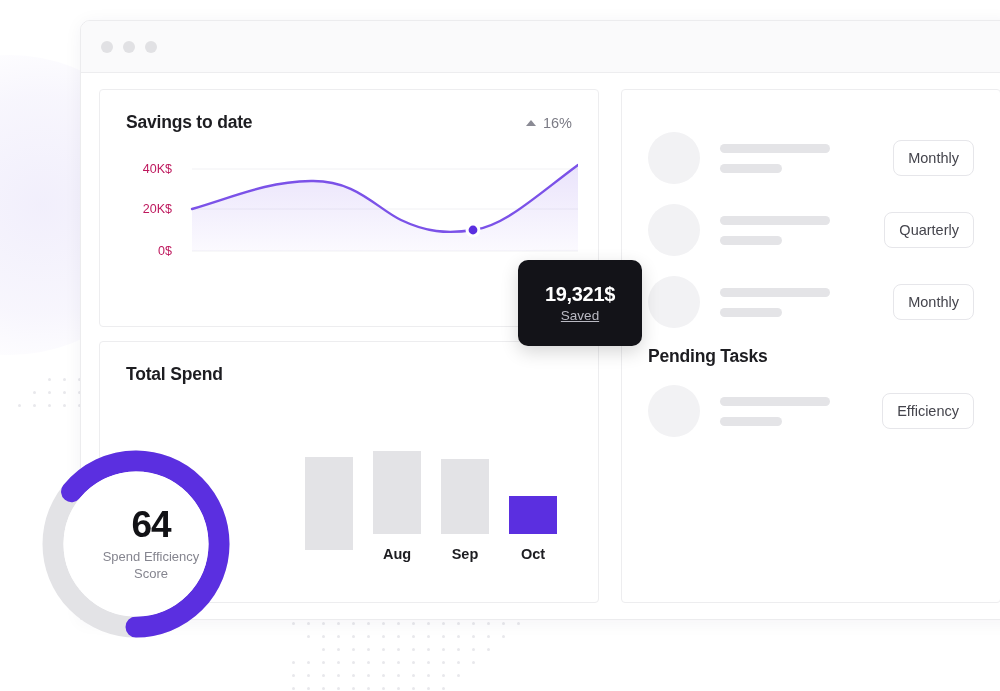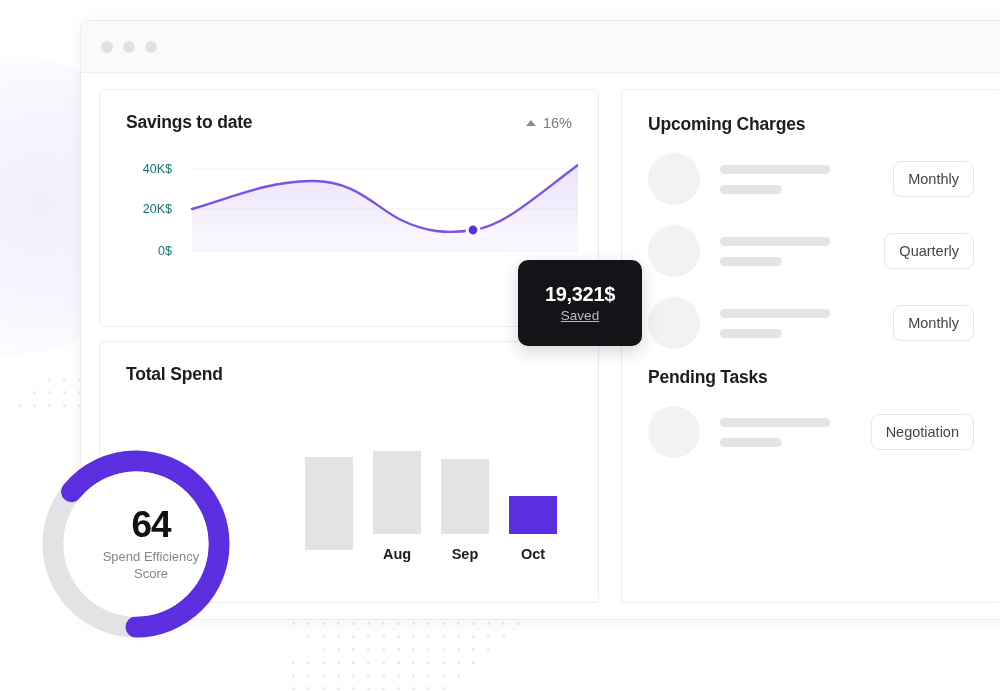--- a/index.html
+++ b/index.html
@@ -44,21 +44,21 @@
 
   
   .savings { height:238px; padding:22px 26px 10px 26px; position:relative; }
   .card-head { display:flex; align-items:center; justify-content:space-between; }
   .card-title { font-size:17.5px; font-weight:700; color:#1d1d21; letter-spacing:-0.2px; }
   .delta { display:flex; align-items:center; gap:7px; font-size:14.5px; color:#7b7b85; font-weight:500; }
   .caret-up { width:0;height:0;border-left:5px solid transparent;border-right:5px solid transparent;border-bottom:6px solid #8a8a94; }
 
   .linechart { position:absolute; left:26px; top:72px; width:452px; height:150px; }
   .ylabels { position:absolute; left:0; top:0; width:46px; height:150px; }
-  .ylabel { position:absolute; right:0; font-size:12.5px; color:#0f766e; font-weight:500; white-space:nowrap; }
+  .ylabel { position:absolute; right:0; font-size:12.5px; color:#be185d; font-weight:500; white-space:nowrap; }
 
   .tooltip {
     position:absolute; left:418px; top:170px; width:124px; height:86px;
     background:#131318; border-radius:10px; color:#fff;
     display:flex; flex-direction:column; align-items:center; justify-content:center; gap:2px;
     box-shadow:0 6px 18px rgba(0,0,0,0.16); z-index:6;
   }
   .tt-value { font-size:20px; font-weight:700; letter-spacing:-0.3px; }
   .tt-label { font-size:13.5px; color:#b9b9c2;text-decoration:underline; }
 
@@ -272,21 +272,20 @@
               <div class="barlabel">Oct</div>
             </div>
           </div>
         </div>
 
       </div>
 
       <div class="col-right">
         <div class="card side">
 
-          <div class="side-title">Upcoming Charges</div>
           <div class="rows">
 
             <div class="row">
               <div class="avatar"></div>
               <div class="skeletons">
                 <div class="sk long"></div>
                 <div class="sk short"></div>
               </div>
               <div class="pill">Monthly</div>
             </div>
@@ -313,21 +312,21 @@
 
           <div class="side-title second">Pending Tasks</div>
           <div class="rows">
 
             <div class="row">
               <div class="avatar"></div>
               <div class="skeletons">
                 <div class="sk long"></div>
                 <div class="sk short"></div>
               </div>
-              <div class="pill">Negotiation</div>
+              <div class="pill">Efficiency</div>
             </div>
 
 
           </div>
 
         </div>
       </div>
 
     </div>
   </div>

